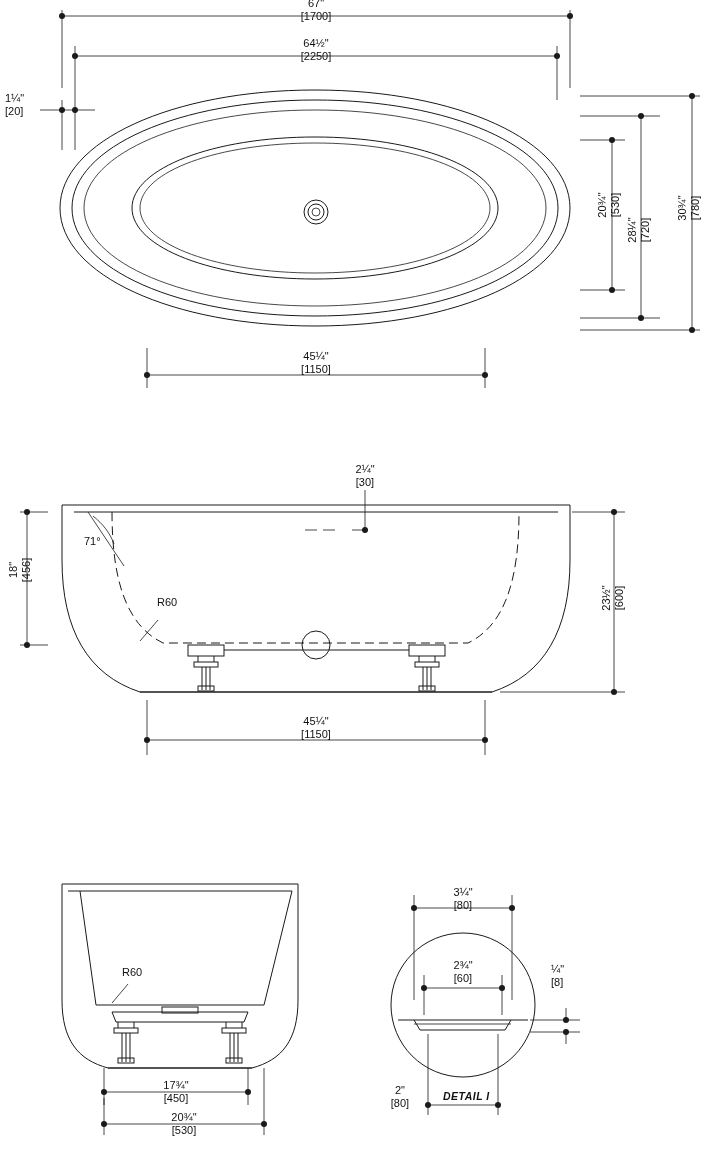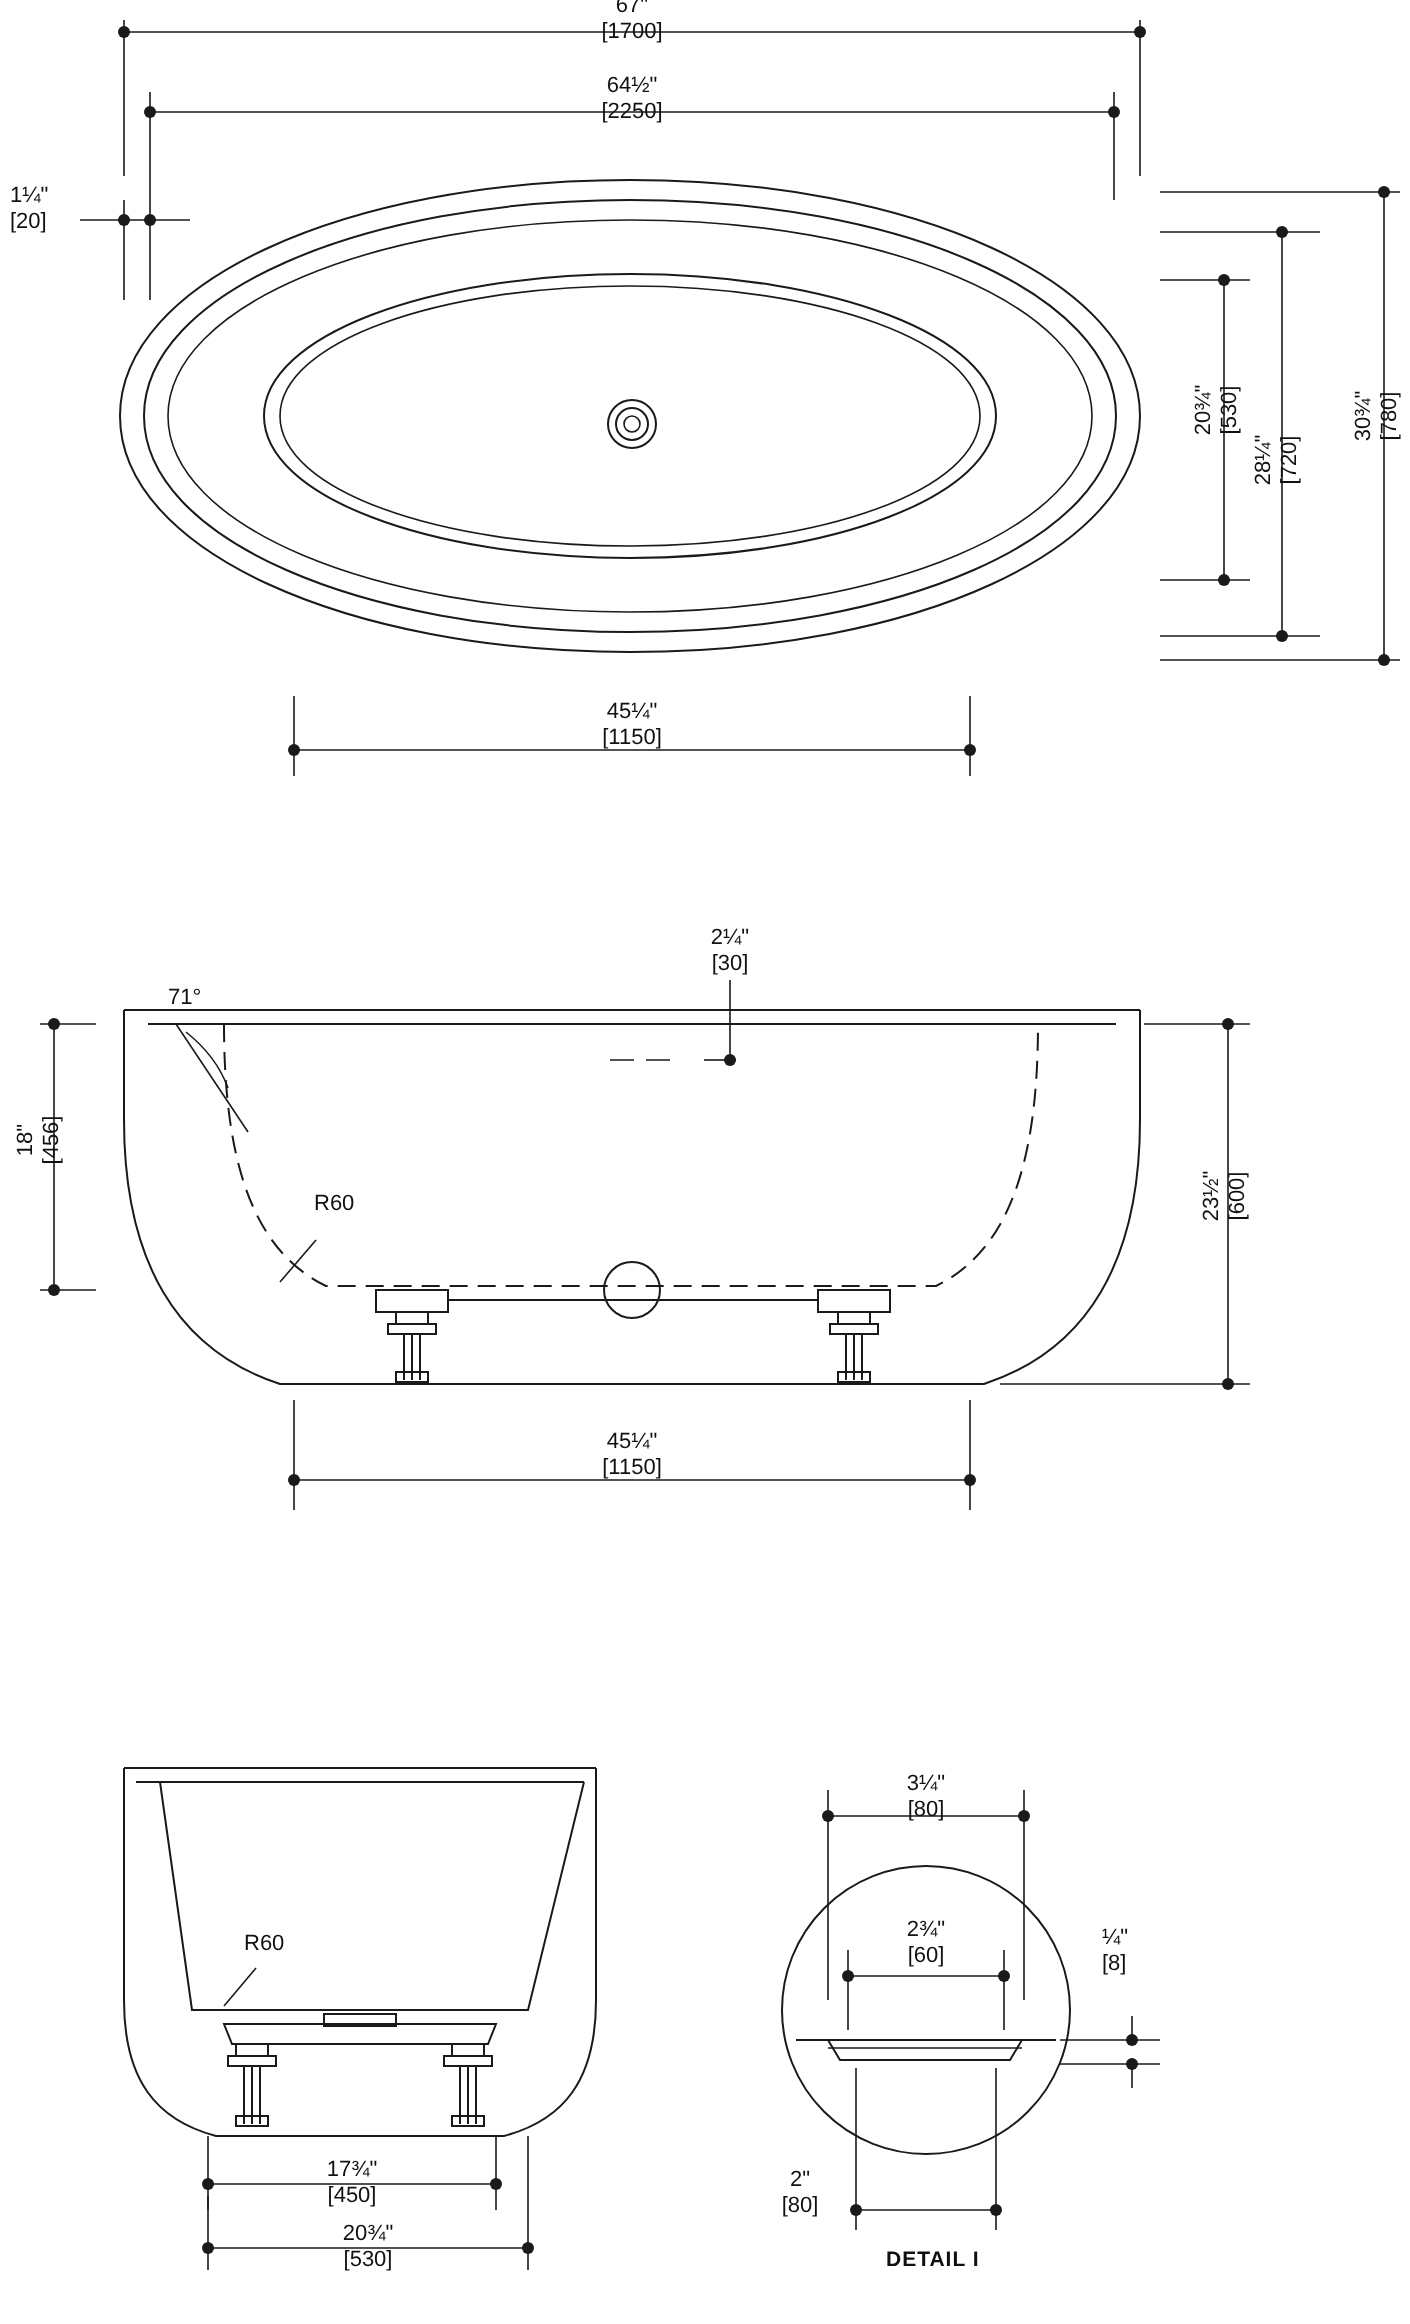--- a/index.html
+++ b/index.html
@@ -291,21 +291,21 @@
   <div class="dimtext vert" style="left:596px; top:245px; width:80px; transform:rotate(-90deg);"><span>20¾"</span><br><span>[530]</span></div>
 
   <div class="dimtext vert" style="left:626px; top:270px; width:80px; transform:rotate(-90deg);"><span>28¼"</span><br><span>[720]</span></div>
 
   <div class="dimtext vert" style="left:676px; top:248px; width:80px; transform:rotate(-90deg);"><span>30¾"</span><br><span>[780]</span></div>
 
   <div class="dimtext" style="left:286px; top:350px; width:60px;"><span>45¼"</span><br><span>[1150]</span></div>
 
   <div class="dimtext" style="left:335px; top:463px; width:60px;"><span>2¼"</span><br><span>[30]</span></div>
 
-  <div class="dimtext left" style="left:84px; top:493px; width:34px;"><span>71°</span></div>
+  <div class="dimtext left" style="left:84px; top:535px; width:34px;"><span>71°</span></div>
 
   <div class="dimtext vert" style="left:7px; top:605px; width:70px; transform:rotate(-90deg);"><span>18"</span><br><span>[456]</span></div>
 
   <div class="dimtext vert" style="left:600px; top:638px; width:80px; transform:rotate(-90deg);"><span>23½"</span><br><span>[600]</span></div>
 
   <div class="dimtext" style="left:286px; top:715px; width:60px;"><span>45¼"</span><br><span>[1150]</span></div>
 
   <div class="dimtext left" style="left:157px; top:596px; width:40px;"><span>R60</span></div>
 
   <div class="dimtext left" style="left:122px; top:966px; width:40px;"><span>R60</span></div>
@@ -315,15 +315,15 @@
   <div class="dimtext" style="left:154px; top:1111px; width:60px;"><span>20¾"</span><br><span>[530]</span></div>
 
   <div class="dimtext" style="left:433px; top:886px; width:60px;"><span>3¼"</span><br><span>[80]</span></div>
 
   <div class="dimtext" style="left:433px; top:959px; width:60px;"><span>2¾"</span><br><span>[60]</span></div>
 
   <div class="dimtext left" style="left:551px; top:963px; width:40px;"><span>¼"</span><br><span>[8]</span></div>
 
   <div class="dimtext" style="left:378px; top:1084px; width:44px;"><span>2"</span><br><span>[80]</span></div>
 
-  <div class="detail-label" style="left:443px; top:1124px;">DETAIL I</div>
+  <div class="detail-label" style="left:443px; top:1090px;font-style:italic;">DETAIL I</div>
 
 </div>
 
 </body></html>

